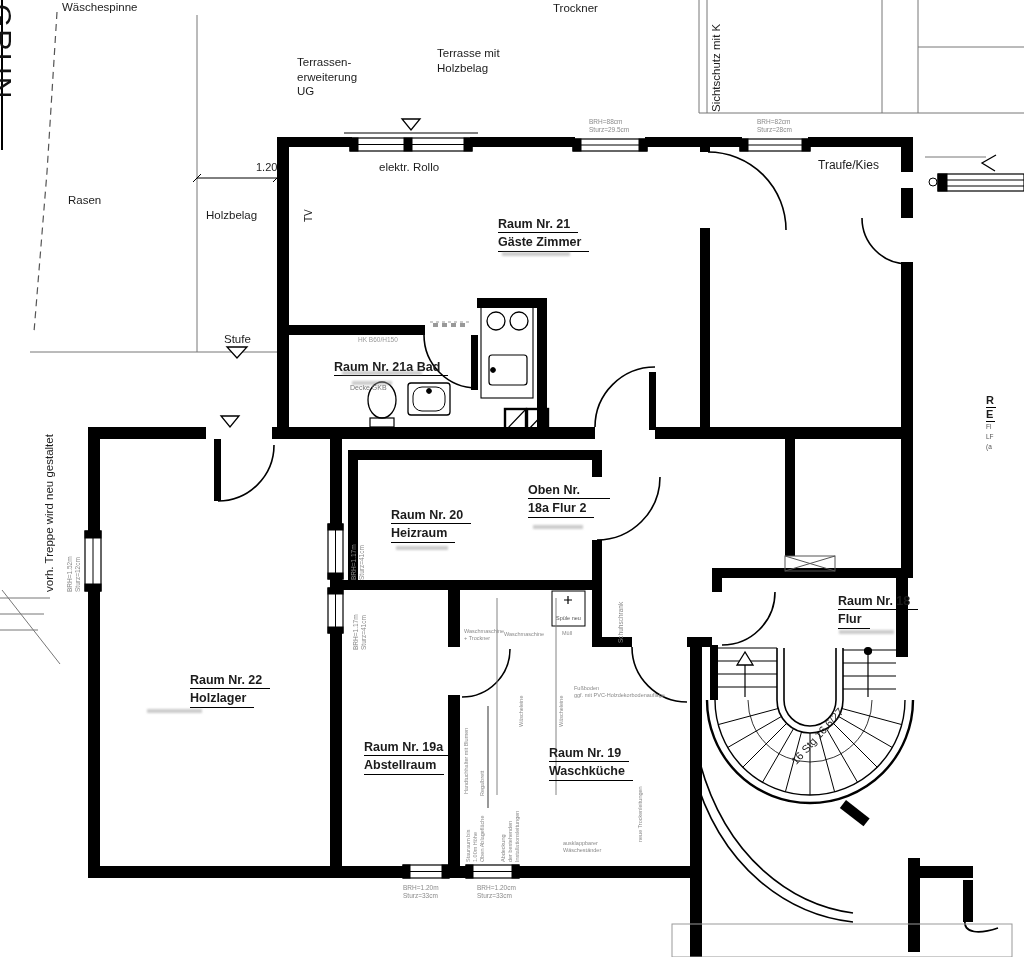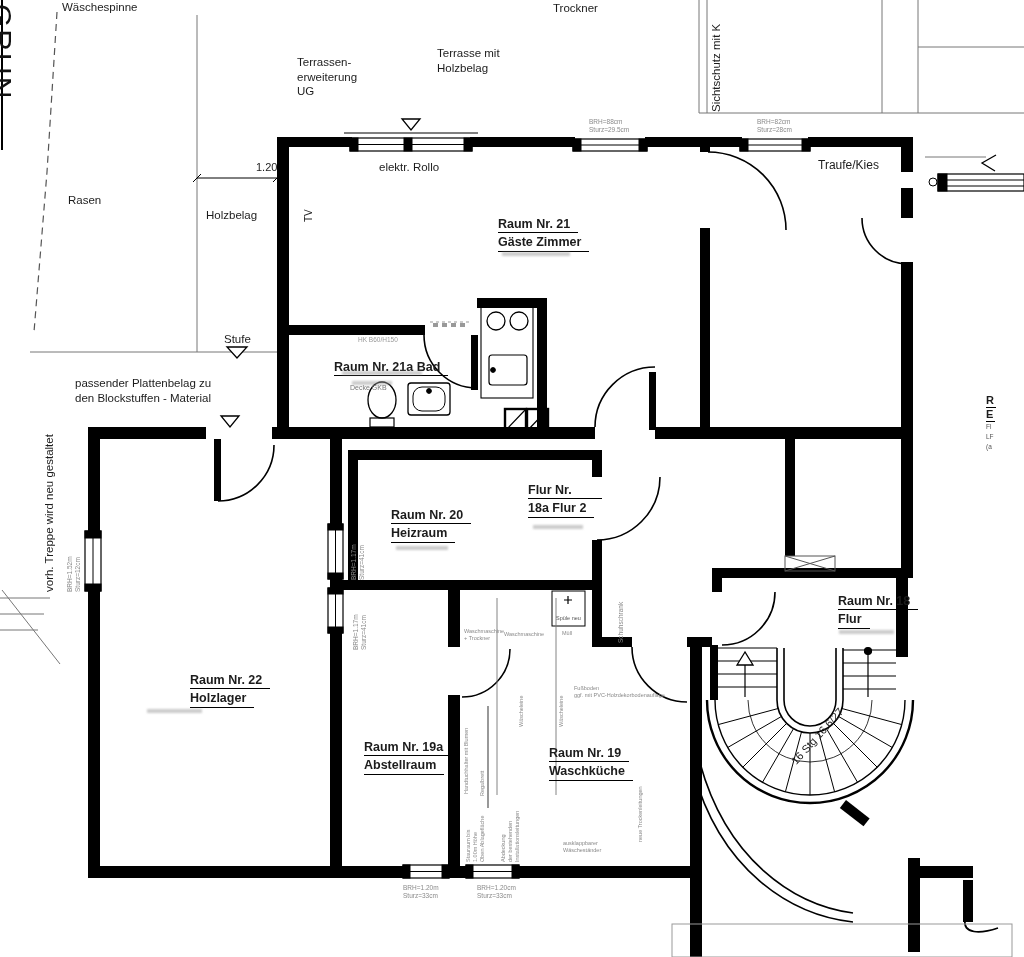--- a/index.html
+++ b/index.html
@@ -303,38 +303,34 @@
 <div class="lbl" style="left:224px;top:332px;">Stufe</div>
 
 <div class="lbl tiny" style="left:358px;top:336px;color:#999;">HK B60/H150</div>
 <div class="lbl rt" style="left:334px;top:344px;margin-top:16px;">
   <span>Raum Nr. 21a Bad</span>
 </div>
 <div class="bs" style="left:342px;top:371px;width:80px;"></div>
 <div class="bs" style="left:352px;top:381px;width:40px;"></div>
 <div class="lbl" style="left:350px;top:384px;font-size:7px;color:#777;">Decke GKB</div>
 
-<div class="lbl" style="left:75px;top:376px;">
-  <span>passender Plattenbelag zu</span>
-      <span>den Blockstuffen - Material</span>
-</div>
 <div class="lbl rm90" style="left:42px;top:592px;">vorh. Treppe wird neu gestaltet</div>
 <div class="lbl rm90 tiny" style="left:66px;top:592px;">
   <span>BRH=1.52m</span>
       <span>Sturz=12cm</span>
 </div>
 
 <div class="lbl rt" style="left:391px;top:508px;">
   <span>Raum Nr. 20</span>
       <span>Heizraum</span>
 </div>
 <div class="bs" style="left:396px;top:546px;width:52px;"></div>
 
 <div class="lbl rt" style="left:528px;top:483px;">
-  <span style="padding-right:30px;">Flur Nr.</span>
+  <span style="padding-right:30px;">Oben Nr.</span>
       <span>18a Flur 2</span>
 </div>
 <div class="bs" style="left:533px;top:525px;width:50px;"></div>
 
 <div class="lbl rm90 tiny" style="left:350px;top:580px;">
   <span>BRH=1.17m</span>
       <span>Sturz=41cm</span>
 </div>
 <div class="lbl rm90 tiny" style="left:352px;top:650px;">
   <span>BRH=1.17m</span>

